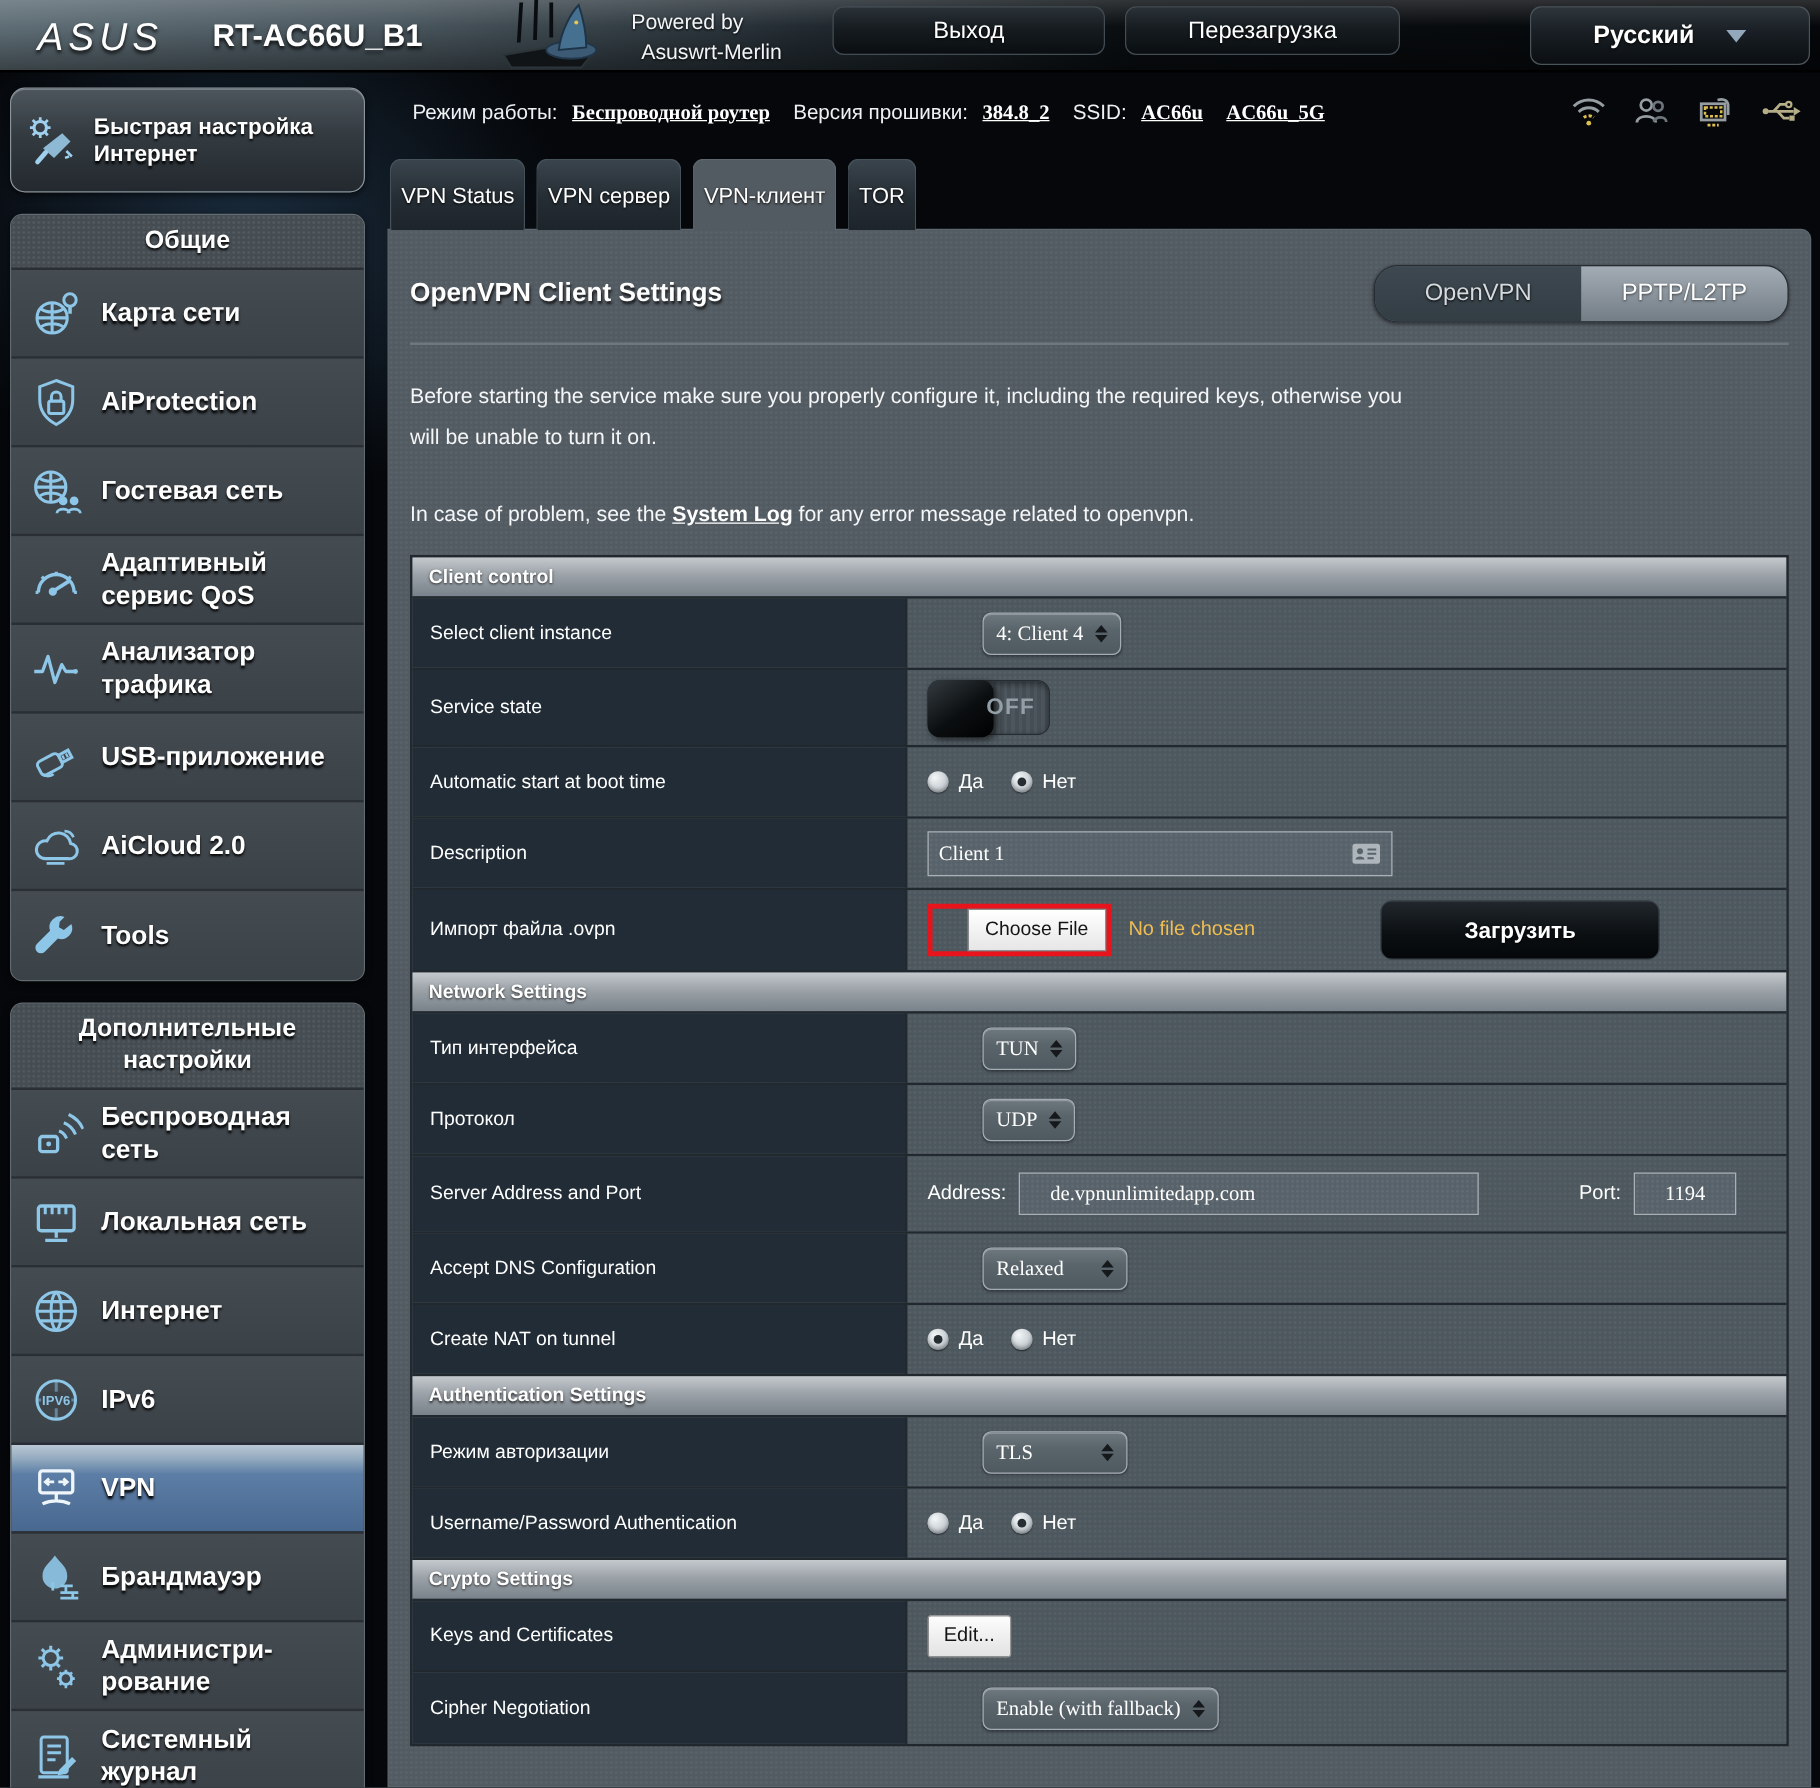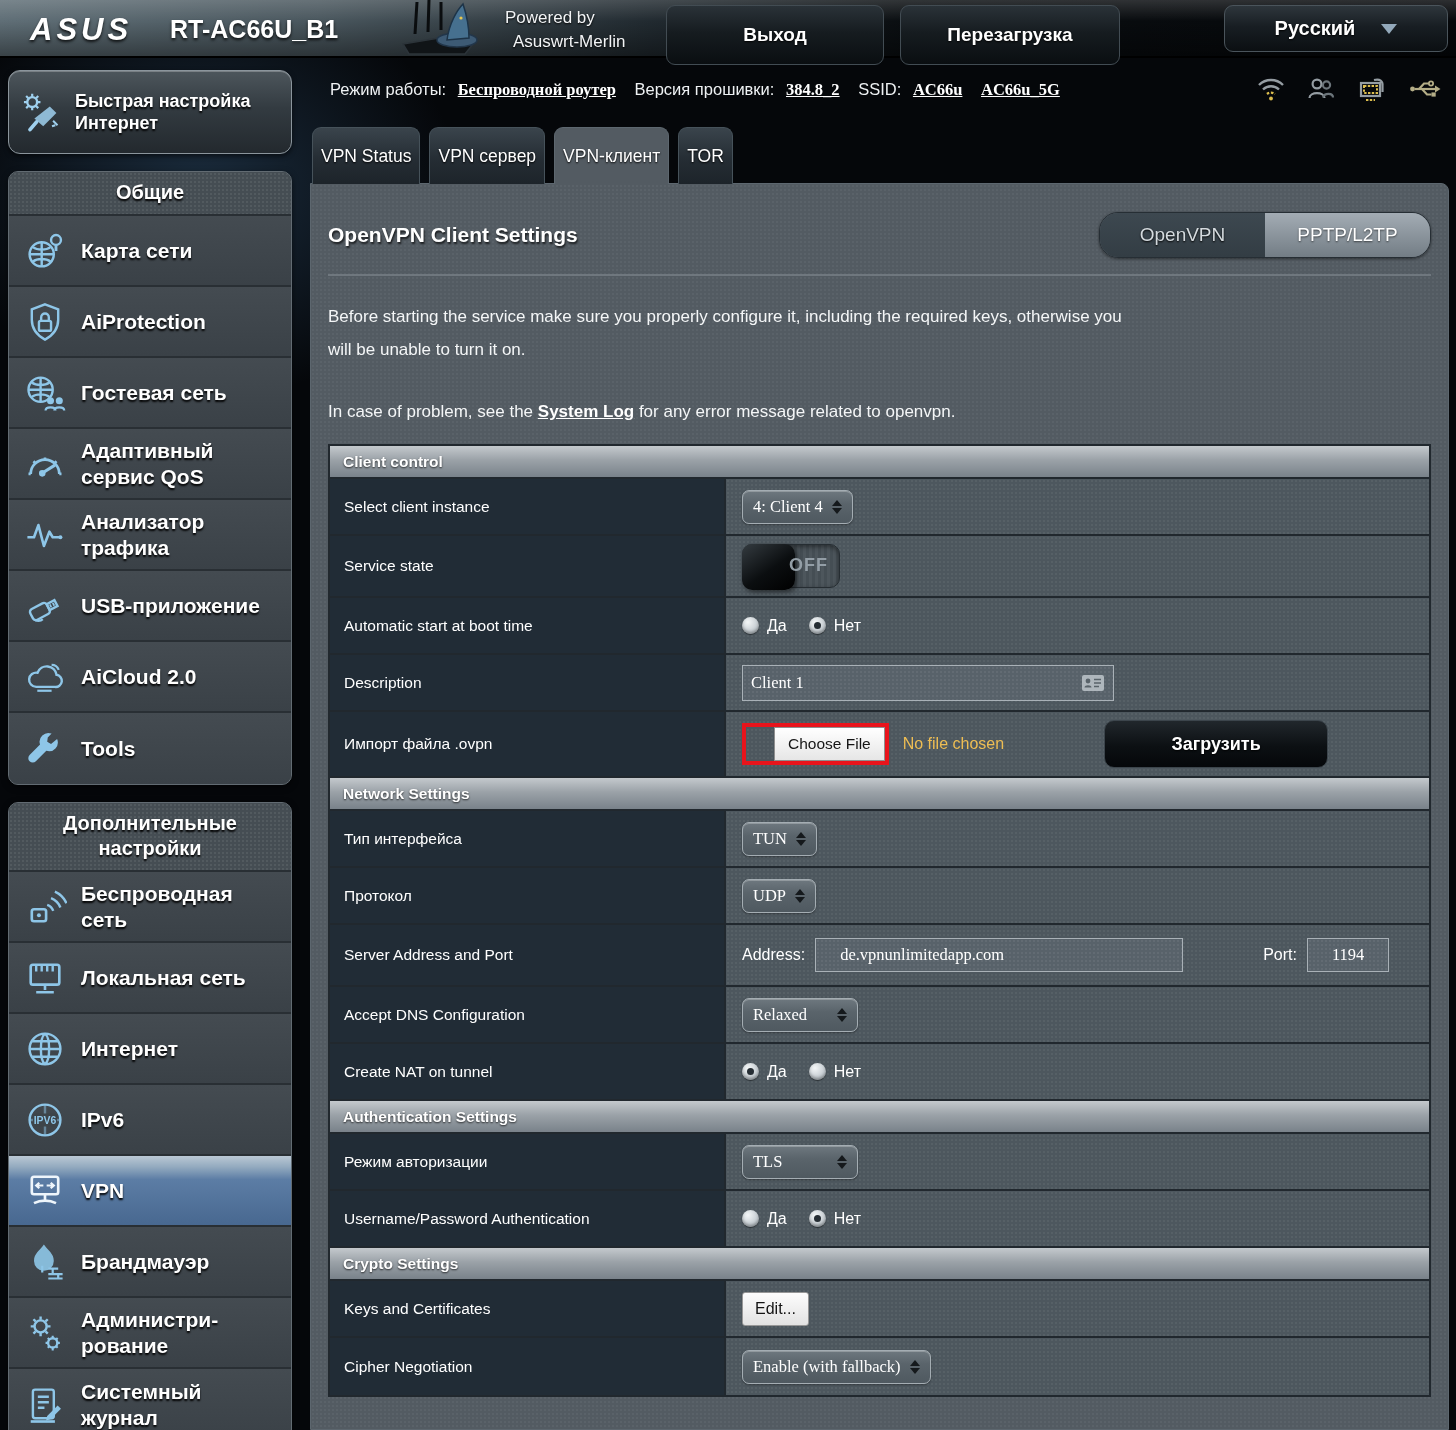--- a/index.html
+++ b/index.html
@@ -14,31 +14,31 @@
   }
   
   .topbar {
     position:absolute; left:0; top:0; width:1456px; height:58px;
     background:
       linear-gradient(180deg, rgba(255,255,255,.16), rgba(255,255,255,0) 38%, rgba(0,0,0,.4)),
       linear-gradient(90deg,#5f6e76 0%,#49565d 22%,#222b31 44%,#0a0e11 62%,#05070a 100%);
     border-bottom:2px solid #000;
   }
   .asus-logo {
-    position:absolute; left:30px; top:12px; color:#fff; font-size:31px; font-weight:bold;
+    position:absolute; left:30px; top:12px; color:#fff; font-size:31px; font-weight:normal;
     font-style:italic; letter-spacing:4px; text-shadow:0 2px 3px rgba(0,0,0,.8);
   }
   .model { position:absolute; left:170px; top:15px; color:#fff; font-size:25px; font-weight:bold; text-shadow:0 2px 3px rgba(0,0,0,.8); }
   .merlin-art { position:absolute; left:395px; top:0; }
   .powered { position:absolute; left:505px; top:6px; color:#f2f4f6; font-size:17px; line-height:1.4; text-shadow:0 1px 2px #000; }
   .powered div:last-child { padding-left:8px; }
   .tb-btn {
-    position:absolute; top:5px; height:60px; border-radius:9px; cursor:pointer;
+    position:absolute; top:5px; height:39px; border-radius:9px; cursor:pointer;
     background:linear-gradient(180deg,#2a3238,#161c20 45%,#0a0e11);
-    border:1px solid #424c53; color:#fff; font-weight:bold; font-size:19px;
+    border:1px solid #424c53; color:#fff; font-weight:normal; font-size:19px;
     font-family:"Liberation Sans",sans-serif; text-shadow:0 1px 2px #000;
   }
   .logout { left:666px; width:218px; }
   .reboot { left:900px; width:220px; }
   .lang-btn {
     position:absolute; right:8px; top:5px; width:224px; height:47px; border-radius:9px; cursor:pointer;
     background:linear-gradient(180deg,#2e363c,#181e23 45%,#0b0f12);
     border:1px solid #4a545b; color:#fff; font-weight:bold; font-size:20px;
     font-family:"Liberation Sans",sans-serif; text-shadow:0 1px 2px #000;
     display:flex; align-items:center; justify-content:center; gap:26px;
@@ -132,20 +132,21 @@
     background-size:4px 4px;
     display:flex; align-items:center; padding:6px 16px; gap:10px; color:#fff; font-size:16px;
   }
   
   .dd {
     display:inline-flex; align-items:center; gap:9px; cursor:pointer;
     background:linear-gradient(180deg,#6e787f,#5a646b 40%,#4f5960);
     border:1px solid #a4adb3; border-radius:7px; padding:6px 10px;
     color:#fff; font-family:"Liberation Serif",serif; font-size:16.5px;
     box-shadow:inset 0 1px 0 rgba(255,255,255,.25), 0 1px 2px rgba(0,0,0,.35);
+    margin-left:44px;
   }
   .dd.wide { min-width:116px; justify-content:space-between; }
   .spin { display:flex; flex-direction:column; gap:2px; }
   .spin i { display:block; width:0; height:0; border-left:5px solid transparent; border-right:5px solid transparent; }
   .spin .up { border-bottom:6px solid #15191c; }
   .spin .dn { border-top:6px solid #15191c; }
   .switch {
     position:relative; width:98px; height:44px; border-radius:10px; cursor:pointer;
     background:repeating-linear-gradient(90deg,#4d565c 0 3px,#454e54 3px 6px);
     border:1px solid #262d32; box-shadow:inset 0 2px 5px rgba(0,0,0,.45);

